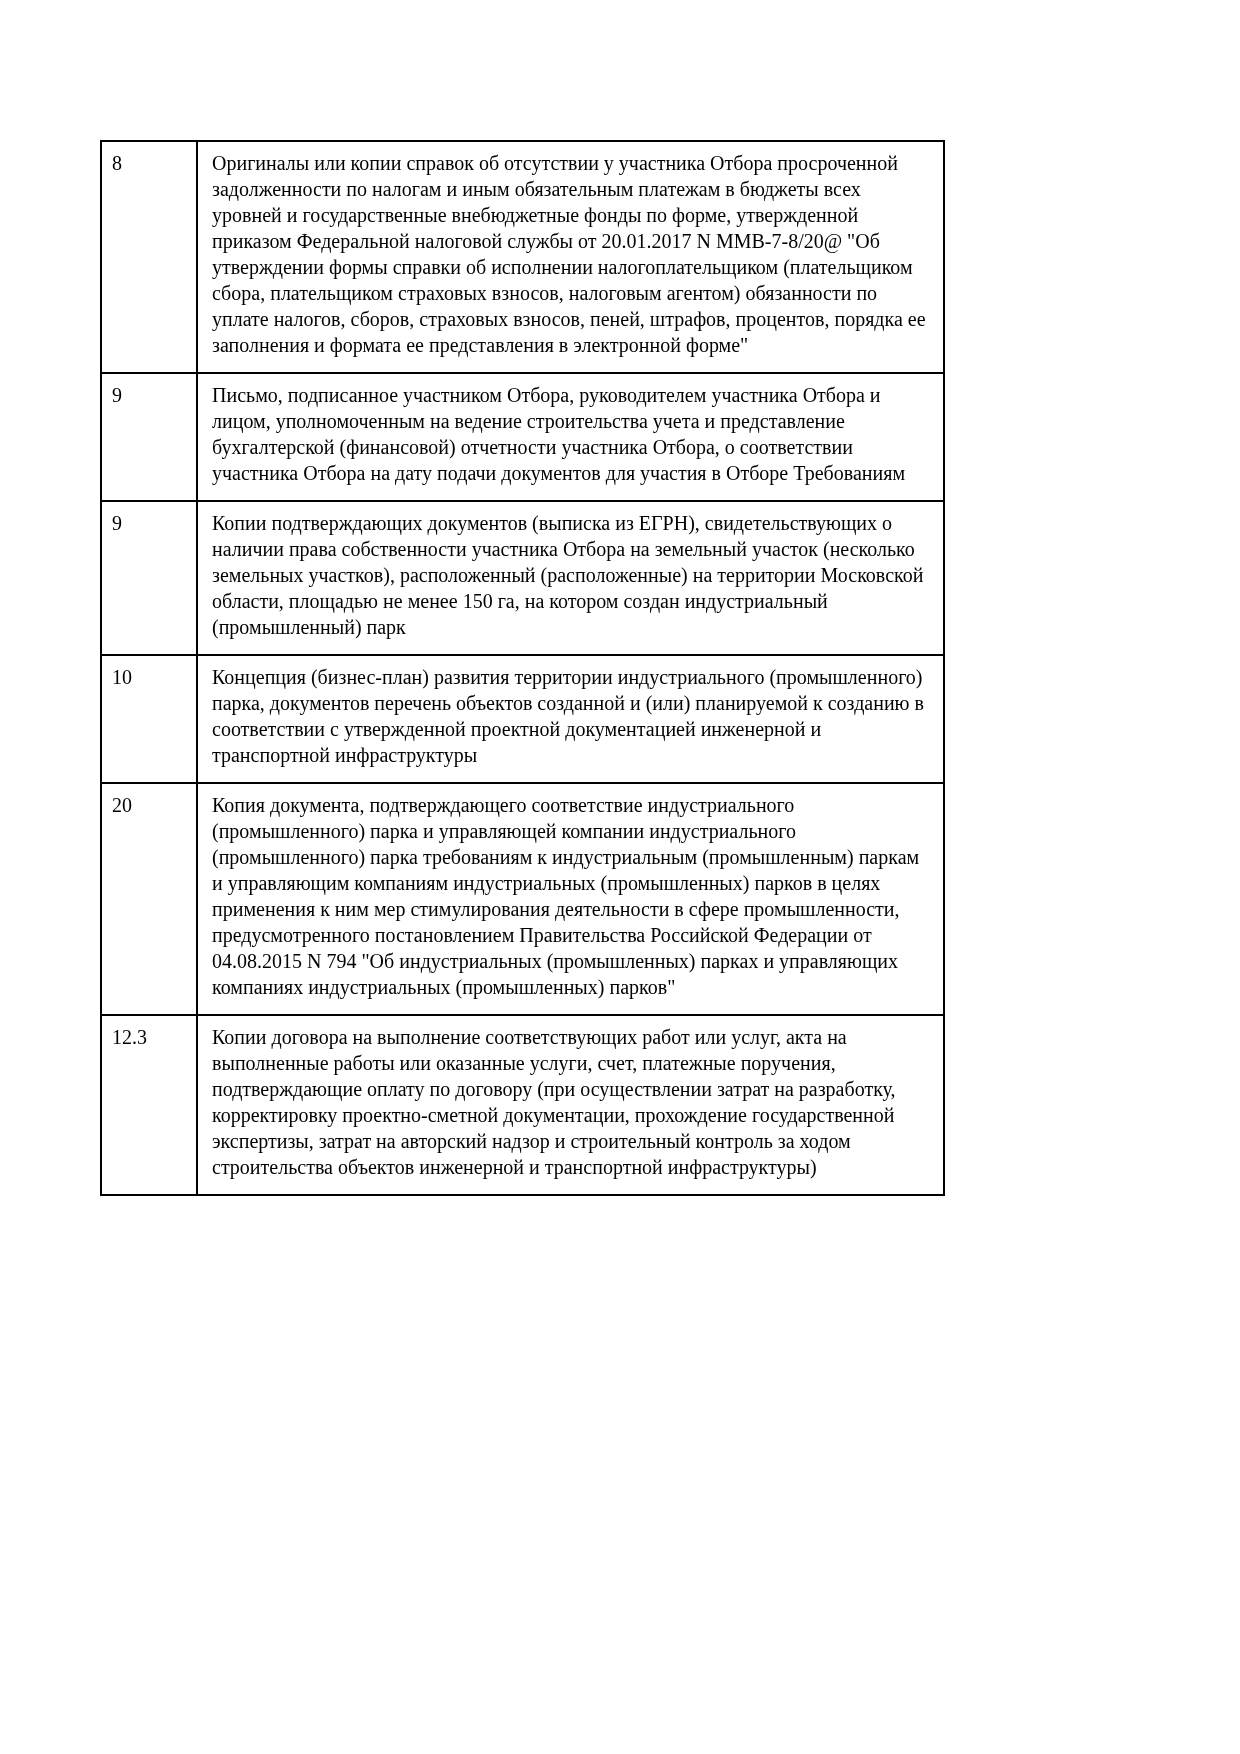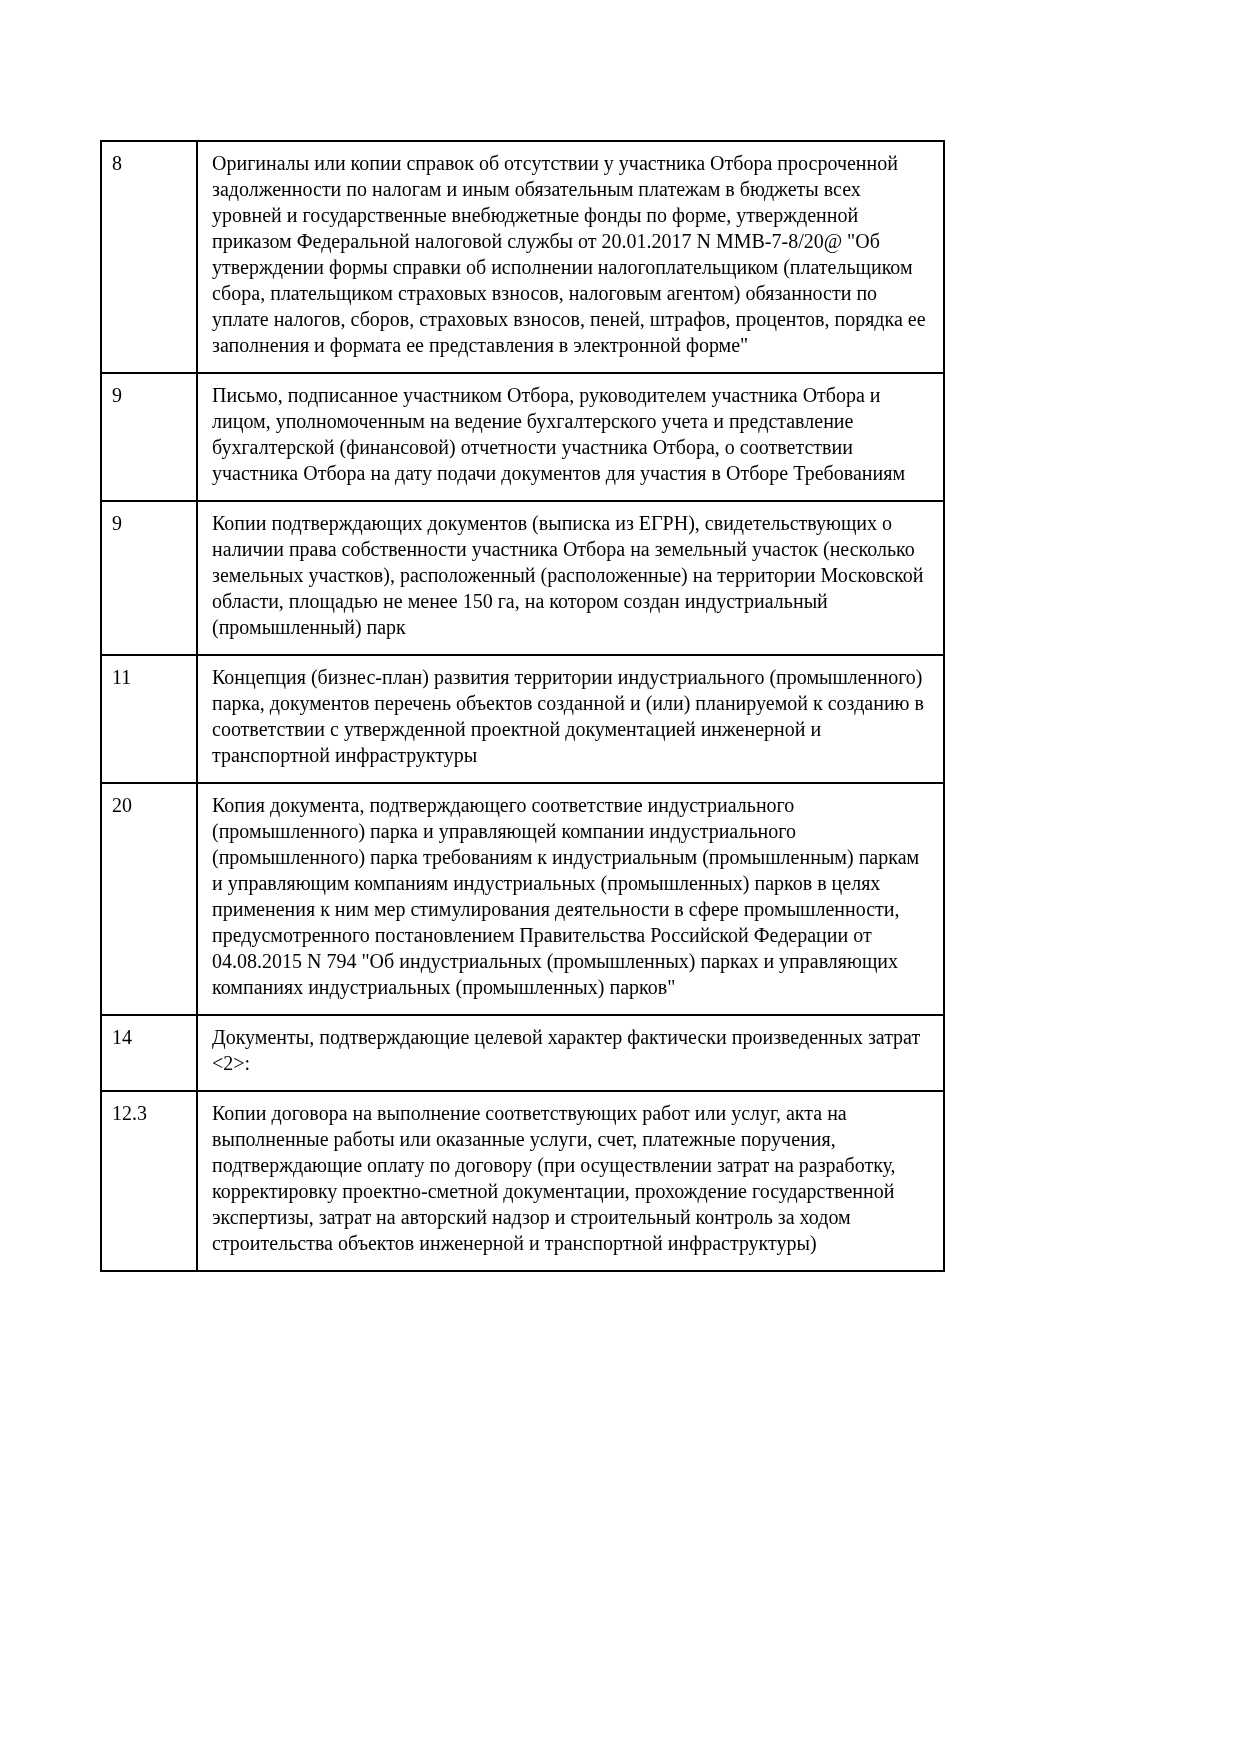--- a/index.html
+++ b/index.html
@@ -43,37 +43,33 @@
 
 <div class="page">
   <table class="doc-table">
     <tbody>
       <tr>
         <td class="num-cell">8</td>
         <td class="text-cell">Оригиналы или копии справок об отсутствии у участника Отбора просроченной задолженности по налогам и иным обязательным платежам в бюджеты всех уровней и государственные внебюджетные фонды по форме, утвержденной приказом Федеральной налоговой службы от 20.01.2017 N ММВ-7-8/20@ "Об утверждении формы справки об исполнении налогоплательщиком (плательщиком сбора, плательщиком страховых взносов, налоговым агентом) обязанности по уплате налогов, сборов, страховых взносов, пеней, штрафов, процентов, порядка ее заполнения и формата ее представления в электронной форме"</td>
       </tr>
       <tr>
         <td class="num-cell">9</td>
-        <td class="text-cell">Письмо, подписанное участником Отбора, руководителем участника Отбора и лицом, уполномоченным на ведение бухгалтерского учета и представление бухгалтерской (финансовой) отчетности участника Отбора, о соответствии участника Отбора на дату подачи документов для участия в Отборе Требованиям</td>
+        <td class="text-cell">Письмо, подписанное участником Отбора, руководителем участника Отбора и лицом, уполномоченным на ведение строительства учета и представление бухгалтерской (финансовой) отчетности участника Отбора, о соответствии участника Отбора на дату подачи документов для участия в Отборе Требованиям</td>
       </tr>
       <tr>
         <td class="num-cell">9</td>
         <td class="text-cell">Копии подтверждающих документов (выписка из ЕГРН), свидетельствующих о наличии права собственности участника Отбора на земельный участок (несколько земельных участков), расположенный (расположенные) на территории Московской области, площадью не менее 150 га, на котором создан индустриальный (промышленный) парк</td>
       </tr>
       <tr>
-        <td class="num-cell">11</td>
+        <td class="num-cell">10</td>
         <td class="text-cell">Концепция (бизнес-план) развития территории индустриального (промышленного) парка, документов перечень объектов созданной и (или) планируемой к созданию в соответствии с утвержденной проектной документацией инженерной и транспортной инфраструктуры</td>
       </tr>
       <tr>
         <td class="num-cell">20</td>
         <td class="text-cell">Копия документа, подтверждающего соответствие индустриального (промышленного) парка и управляющей компании индустриального (промышленного) парка требованиям к индустриальным (промышленным) паркам и управляющим компаниям индустриальных (промышленных) парков в целях применения к ним мер стимулирования деятельности в сфере промышленности, предусмотренного постановлением Правительства Российской Федерации от 04.08.2015 N 794 "Об индустриальных (промышленных) парках и управляющих компаниях индустриальных (промышленных) парков"</td>
-      </tr>
-      <tr>
-        <td class="num-cell">14</td>
-        <td class="text-cell">Документы, подтверждающие целевой характер фактически произведенных затрат &lt;2&gt;:</td>
       </tr>
       <tr>
         <td class="num-cell">12.3</td>
         <td class="text-cell">Копии договора на выполнение соответствующих работ или услуг, акта на выполненные работы или оказанные услуги, счет, платежные поручения, подтверждающие оплату по договору (при осуществлении затрат на разработку, корректировку проектно-сметной документации, прохождение государственной экспертизы, затрат на авторский надзор и строительный контроль за ходом строительства объектов инженерной и транспортной инфраструктуры)</td>
       </tr>
     </tbody>
   </table>
 </div>
 
 </body></html>

